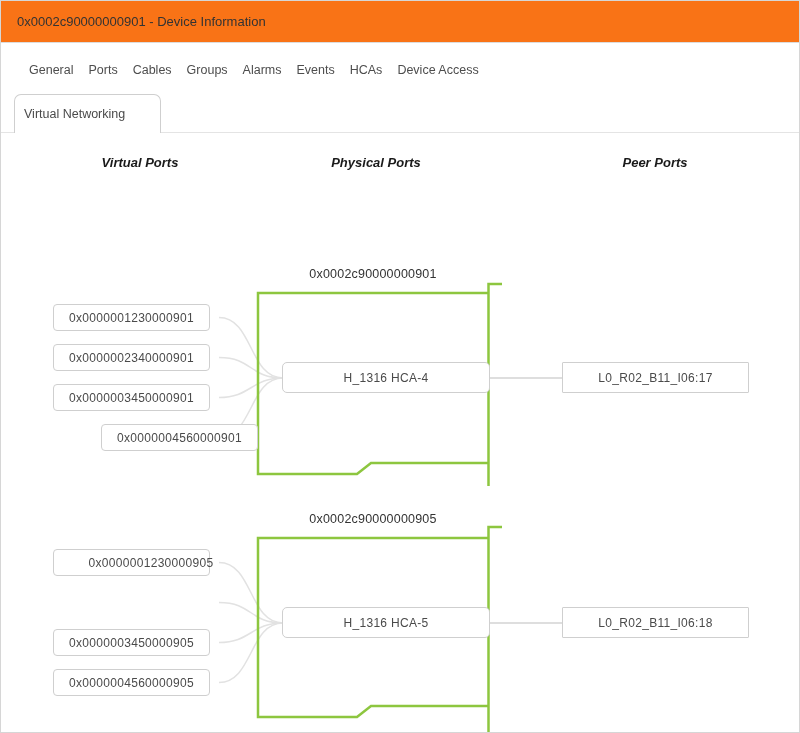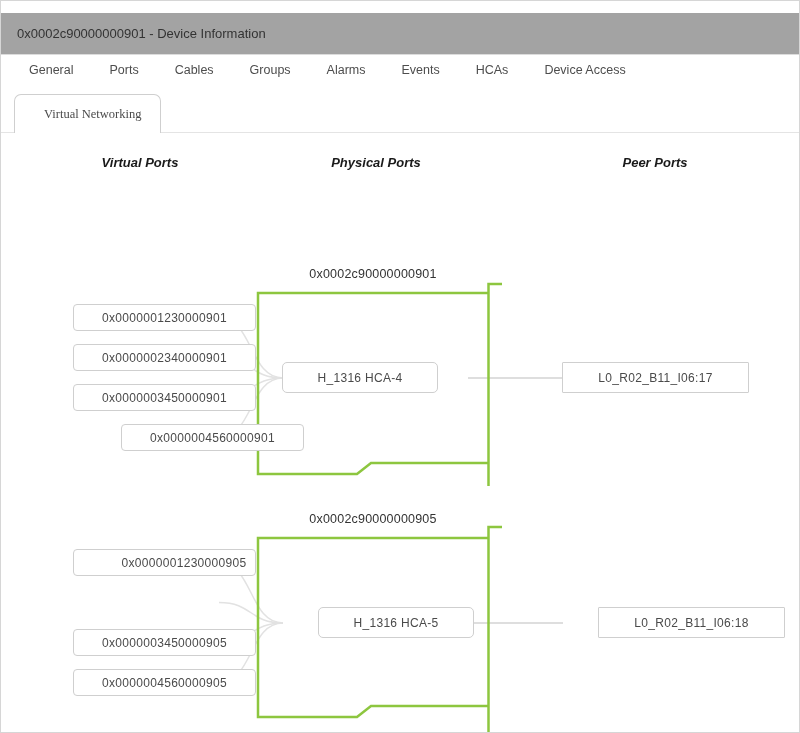--- a/index.html
+++ b/index.html
@@ -7,48 +7,47 @@
     position:relative;
     width:800px;height:733px;
     box-sizing:border-box;
     border:1px solid #d6d6d6;
     background:#fff;
     overflow:hidden;
     font-family:"Liberation Sans", sans-serif;
     -webkit-font-smoothing:antialiased;
   }
   .titlebar{
-    position:absolute;top:12px;left:0;right:0;height:41px;
-    background:#a3a3a3;border-bottom:1px solid #dcdcdc;
+    position:absolute;top:0;left:0;right:0;height:41px;
+    background:#f97316;border-bottom:1px solid #dcdcdc;
     line-height:41px;padding:0 16px;
     font-size:13px;color:#333;
     z-index:4;
   }
   .tabs-row1{
     position:absolute;top:62px;left:28px;
-    display:flex;gap:36px;
+    display:flex;gap:15px;
     z-index:2;
   }
   .tab{
     font-size:12.5px;color:#4d4d4d;cursor:pointer;white-space:nowrap;
   }
   .tabstrip-line{
     position:absolute;top:131px;left:0;right:0;height:1px;background:#e4e4e4;z-index:1;
   }
   .active-tab{
     position:absolute;top:93px;left:13px;width:147px;height:39px;
     box-sizing:border-box;
     background:#fff;
     border:1px solid #cfcfcf;border-bottom:none;
     border-radius:7px 7px 0 0;
     display:flex;align-items:center;
-    padding-left:29px;
+    padding-left:9px;
     font-size:12.5px;color:#4a4a4a;
     z-index:3;
-    font-family:Liberation Serif, serif;
   }
   .col-header{
     position:absolute;top:154px;
     transform:translateX(-50%);
     font-size:13px;font-weight:600;color:#1a1a1a;
     white-space:nowrap;z-index:2;font-style:italic;
   }
   .ch-virtual{left:139px;}
   .ch-physical{left:375px;}
   .ch-peer{left:654px;}
@@ -60,26 +59,26 @@
     text-align:center;font-size:12.5px;color:#333;
     letter-spacing:.2px;z-index:2;
   }
   .node{
     position:absolute;box-sizing:border-box;
     background:#fff;border:1.5px solid #cfcfcf;
     display:flex;align-items:center;justify-content:center;
     font-size:12px;color:#4a4a4a;letter-spacing:.3px;
     z-index:2;white-space:nowrap;
   }
-  .vport{left:72px;width:183px;height:27px;border-radius:4px;}
-  .hca{left:281px;width:156px;height:31px;border-radius:5px;}
+  .vport{left:52px;width:157px;height:27px;border-radius:4px;}
+  .hca{left:281px;width:208px;height:31px;border-radius:5px;}
   .peer{left:561px;width:187px;height:31px;border-radius:1px;}
   .g1-v0{top:303px;} .g1-v1{top:343px;} .g1-v2{top:383px;} .g1-v3{top:423px;margin-left:48px;}
   .g2-v0{top:548px;padding-left:39px;} .g2-v1{top:588px;} .g2-v2{top:628px;} .g2-v3{top:668px;}
-  .g1-mid{top:361px;} .g2-mid{top:606px;margin-left:36px;}
+  .g1-mid{top:361px;} .g2-mid{top:606px;}
   .g1-label{top:266px;} .g2-label{top:511px;}
 </style>
 </head>
 <body>
 
 <div class="window">
 
   <div class="titlebar">0x0002c90000000901 - Device Information</div>
 
   <div class="tabs-row1">

